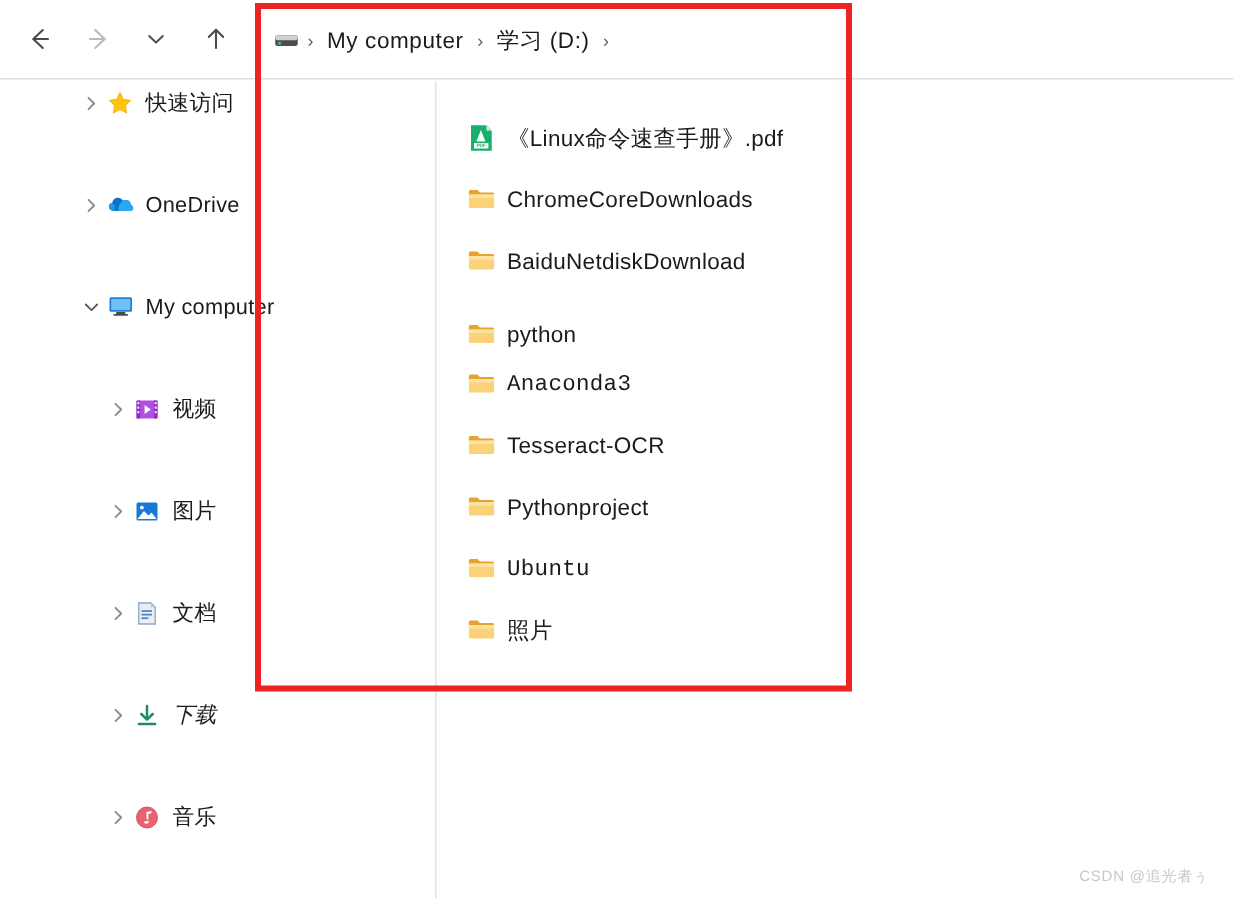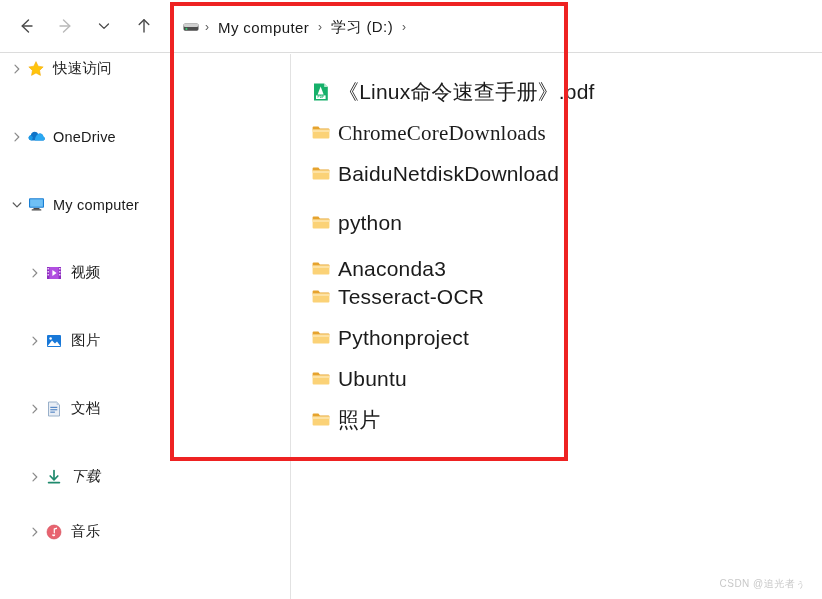--- a/index.html
+++ b/index.html
@@ -81,20 +81,21 @@
   #sidebar {
     position: absolute;
     left: 0;
     top: 54px;
     width: 291px;
     height: 545px;
     border-right: 1px solid #e2e2e2;
     box-sizing: border-box;
     background: #ffffff;
     overflow: hidden;
+    padding-left: 44px;
   }
   .tree-item {
     position: relative;
     height: 29px;
     display: flex;
     align-items: center;
     box-sizing: border-box;
     width: 287px;
   }
   .chev {
@@ -140,21 +141,21 @@
   .file-icon {
     width: 22px;
     min-width: 22px;
     height: 22px;
     display: flex;
     align-items: center;
     justify-content: center;
     margin-right: 6px;
   }
   .file-label {
-    font-size: 21px;
+    font-size: 15px;
     color: #1b1b1b;
     white-space: nowrap;
     letter-spacing: 0.2px;
   }
 
   
   #annotation-rect {
     position: absolute;
     left: 170px;
     top: 2px;
@@ -342,21 +343,21 @@
       <span class="tree-icon">
         <svg width="18" height="18" viewBox="0 0 18 18">
           <line x1="9" y1="2.6" x2="9" y2="11.2" stroke="#1f8a6d" stroke-width="1.7" stroke-linecap="round"></line>
           <path d="M5.2 8 L9 11.8 L12.8 8" fill="none" stroke="#1f8a6d" stroke-width="1.7" stroke-linecap="round" stroke-linejoin="round"></path>
           <line x1="3.6" y1="14.6" x2="14.4" y2="14.6" stroke="#1f8a6d" stroke-width="1.7" stroke-linecap="round"></line>
         </svg>
       </span>
       <span class="tree-label">下载</span>
     </div>
 
-    <div class="tree-item" style="top:260px; padding-left:26px;">
+    <div class="tree-item" style="top:273px; padding-left:26px;">
       <span class="chev">
         <svg width="12" height="12" viewBox="0 0 12 12">
             <path d="M4 2.2 L7.8 6 L4 9.8" fill="none" stroke="#8a8a8a" stroke-width="1.2" stroke-linecap="round" stroke-linejoin="round"></path>
           </svg>
       </span>
       <span class="tree-icon">
         <svg width="18" height="18" viewBox="0 0 18 18">
           <circle cx="9" cy="9" r="7" fill="#e8636f"></circle>
           <circle cx="9" cy="9" r="7" fill="none" stroke="#d34a58" stroke-width="0.6"></circle>
           <path d="M7 11.6 a1.6 1.6 0 1 0 1.7 -1.55 L8.7 5.4 L12 4.6 L12 6 L9.9 6.6 L9.9 11.4" fill="#ffffff"></path>
@@ -381,21 +382,21 @@
           <path d="M3 1.5 L13.2 1.5 L16.8 5.1 L16.8 18.5 L3 18.5 Z" fill="#16b06a"></path>
           <path d="M13.2 1.5 L13.2 5.1 L16.8 5.1 Z" fill="#bde9d2"></path>
           <path d="M9.6 4.6 L12.6 12.4 L6.6 12.4 Z" fill="#ffffff"></path>
           <rect x="5" y="13.4" width="9.6" height="3.6" fill="#ffffff"></rect>
           <text x="9.8" y="16.3" font-family="'Liberation Sans',sans-serif" font-size="3.2" font-weight="bold" fill="#16b06a" text-anchor="middle">PDF</text>
         </svg>
       </span>
       <span class="file-label">《Linux命令速查手册》.pdf</span>
     </div>
 
-    <div class="file-row" style="top:66px;font-family:Liberation Serif, serif;">
+    <div class="file-row" style="top:66px;">
       <span class="file-icon">
         <svg width="20" height="20" viewBox="0 0 20 20">
           <path d="M1.6 4.6 a1 1 0 0 1 1 -1 L7.4 3.6 L8.9 5.4 L17.4 5.4 a1 1 0 0 1 1 1 L18.4 7.2 L1.6 7.2 Z" fill="#e6a32e"></path>
           <path d="M1.6 6.6 L18.4 6.6 L18.4 14.6 a1 1 0 0 1 -1 1 L2.6 15.6 a1 1 0 0 1 -1 -1 Z" fill="#fbd277"></path>
           <path d="M1.6 6.6 L18.4 6.6 L18.4 9 L1.6 9 Z" fill="#fde2a4"></path>
         </svg>
       </span>
       <span class="file-label">ChromeCoreDownloads</span>
     </div>
 
@@ -414,21 +415,21 @@
       <span class="file-icon">
         <svg width="20" height="20" viewBox="0 0 20 20">
           <path d="M1.6 4.6 a1 1 0 0 1 1 -1 L7.4 3.6 L8.9 5.4 L17.4 5.4 a1 1 0 0 1 1 1 L18.4 7.2 L1.6 7.2 Z" fill="#e6a32e"></path>
           <path d="M1.6 6.6 L18.4 6.6 L18.4 14.6 a1 1 0 0 1 -1 1 L2.6 15.6 a1 1 0 0 1 -1 -1 Z" fill="#fbd277"></path>
           <path d="M1.6 6.6 L18.4 6.6 L18.4 9 L1.6 9 Z" fill="#fde2a4"></path>
         </svg>
       </span>
       <span class="file-label">python</span>
     </div>
 
-    <div class="file-row" style="top:202px;">
+    <div class="file-row" style="top:189px;font-family:Liberation Mono, monospace;">
       <span class="file-icon">
         <svg width="20" height="20" viewBox="0 0 20 20">
           <path d="M1.6 4.6 a1 1 0 0 1 1 -1 L7.4 3.6 L8.9 5.4 L17.4 5.4 a1 1 0 0 1 1 1 L18.4 7.2 L1.6 7.2 Z" fill="#e6a32e"></path>
           <path d="M1.6 6.6 L18.4 6.6 L18.4 14.6 a1 1 0 0 1 -1 1 L2.6 15.6 a1 1 0 0 1 -1 -1 Z" fill="#fbd277"></path>
           <path d="M1.6 6.6 L18.4 6.6 L18.4 9 L1.6 9 Z" fill="#fde2a4"></path>
         </svg>
       </span>
       <span class="file-label">Anaconda3</span>
     </div>
 
@@ -447,21 +448,21 @@
       <span class="file-icon">
         <svg width="20" height="20" viewBox="0 0 20 20">
           <path d="M1.6 4.6 a1 1 0 0 1 1 -1 L7.4 3.6 L8.9 5.4 L17.4 5.4 a1 1 0 0 1 1 1 L18.4 7.2 L1.6 7.2 Z" fill="#e6a32e"></path>
           <path d="M1.6 6.6 L18.4 6.6 L18.4 14.6 a1 1 0 0 1 -1 1 L2.6 15.6 a1 1 0 0 1 -1 -1 Z" fill="#fbd277"></path>
           <path d="M1.6 6.6 L18.4 6.6 L18.4 9 L1.6 9 Z" fill="#fde2a4"></path>
         </svg>
       </span>
       <span class="file-label">Pythonproject</span>
     </div>
 
-    <div class="file-row" style="top:312px;">
+    <div class="file-row" style="top:312px;font-family:Liberation Mono, monospace;">
       <span class="file-icon">
         <svg width="20" height="20" viewBox="0 0 20 20">
           <path d="M1.6 4.6 a1 1 0 0 1 1 -1 L7.4 3.6 L8.9 5.4 L17.4 5.4 a1 1 0 0 1 1 1 L18.4 7.2 L1.6 7.2 Z" fill="#e6a32e"></path>
           <path d="M1.6 6.6 L18.4 6.6 L18.4 14.6 a1 1 0 0 1 -1 1 L2.6 15.6 a1 1 0 0 1 -1 -1 Z" fill="#fbd277"></path>
           <path d="M1.6 6.6 L18.4 6.6 L18.4 9 L1.6 9 Z" fill="#fde2a4"></path>
         </svg>
       </span>
       <span class="file-label">Ubuntu</span>
     </div>
 

